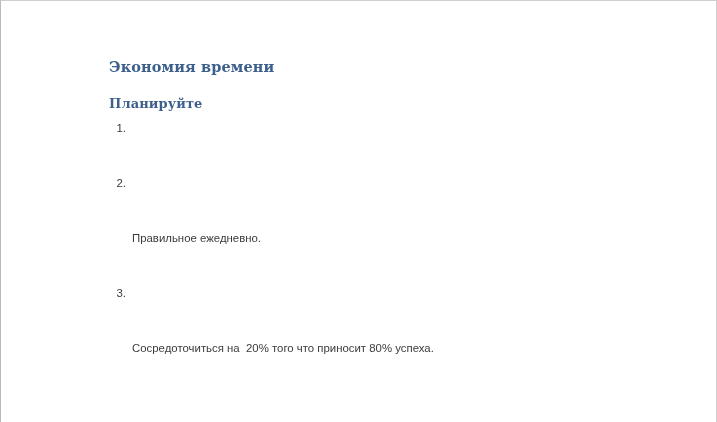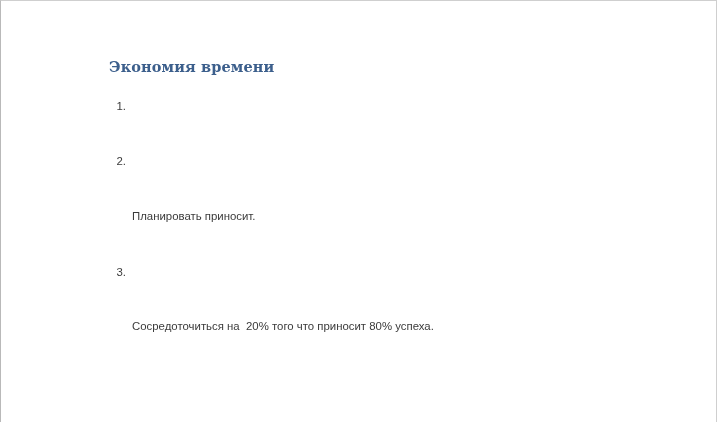--- a/index.html
+++ b/index.html
@@ -87,28 +87,29 @@
   }
 </style>
 </head>
 <body>
 
 <div class="page">
   <div class="content">
 
     <h1 class="doc-title">Экономия времени</h1>
 
+    <h2 class="doc-subtitle">Планируйте</h2>
 
     <ol class="tips">
       <li>
         <span class="num">1.</span>
       </li>
       <li>
         <span class="num">2.</span>
-        <span class="txt">Планировать приносит.</span>
+        <span class="txt">Правильное ежедневно.</span>
       </li>
       <li>
         <span class="num">3.</span>
         <span class="txt">Сосредоточиться на  20% того что приносит 80% успеха.</span>
       </li>
 
     </ol>
 
   </div>
 </div>

